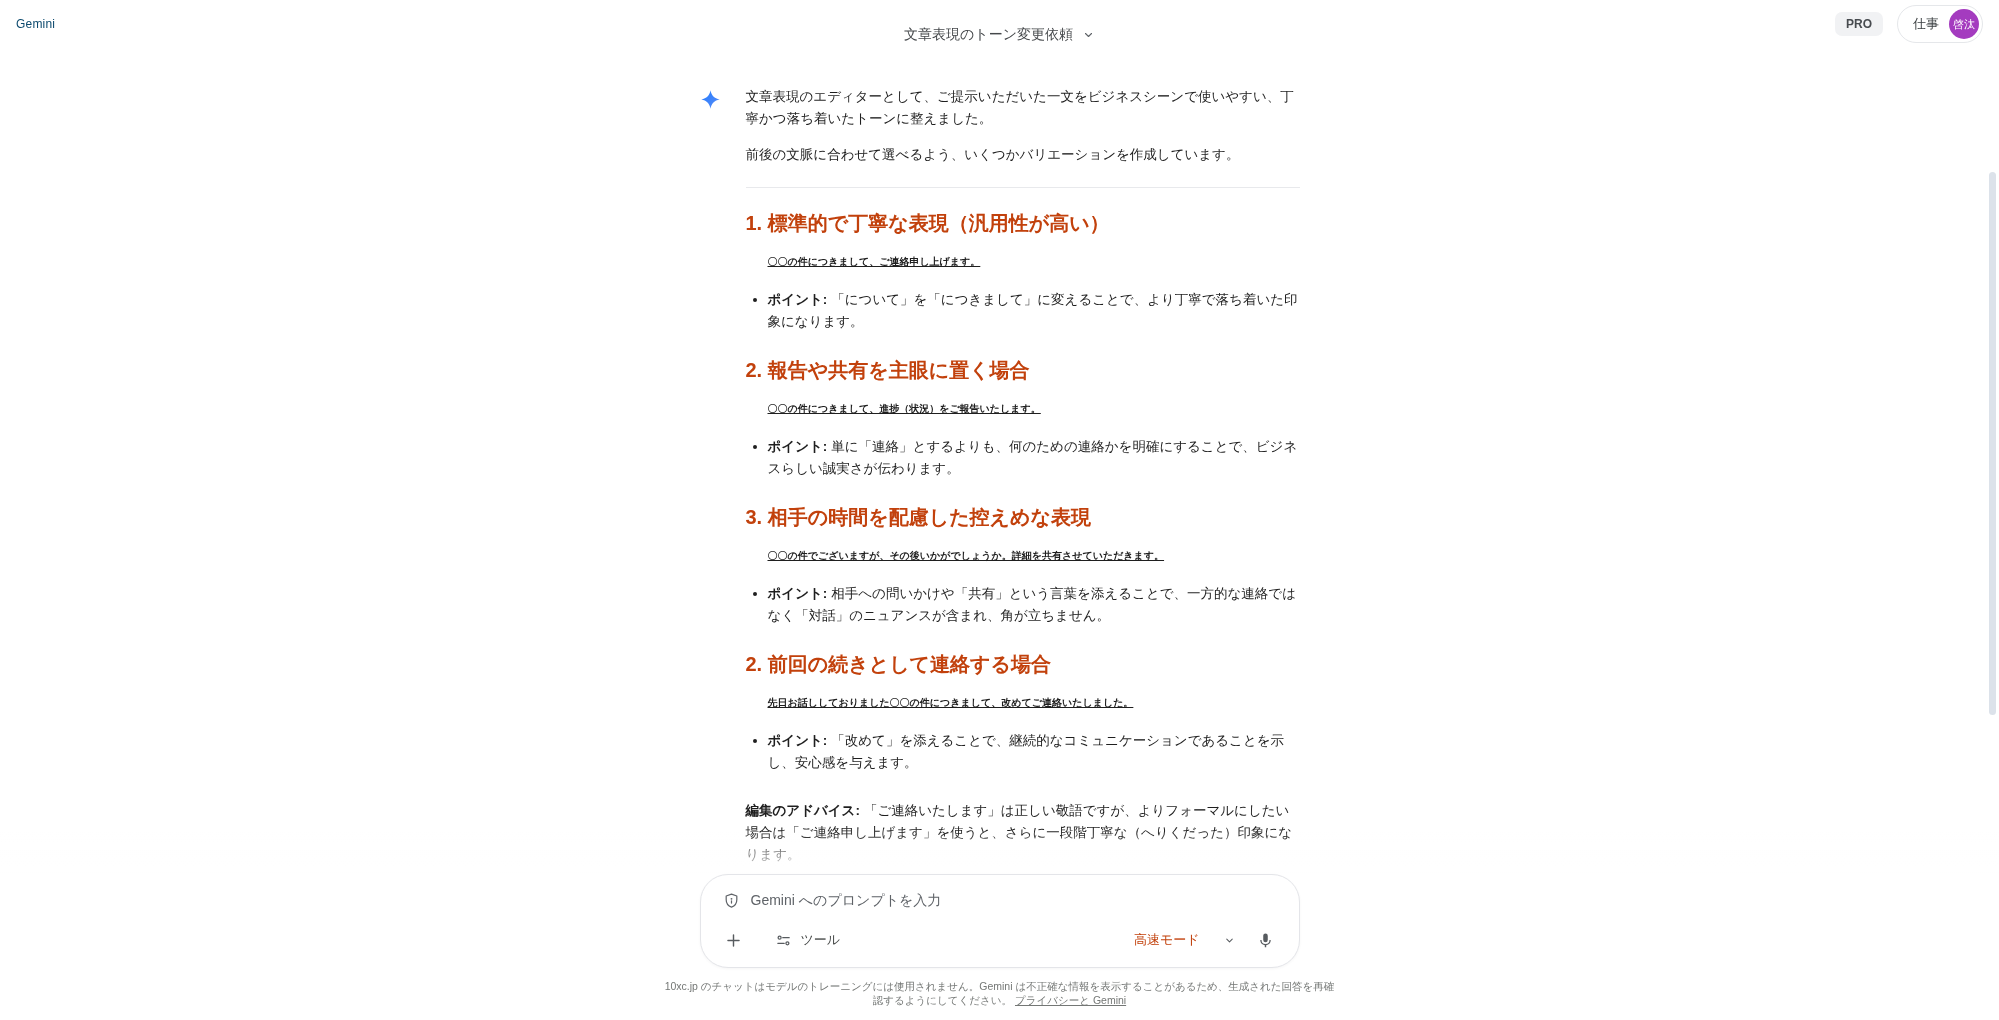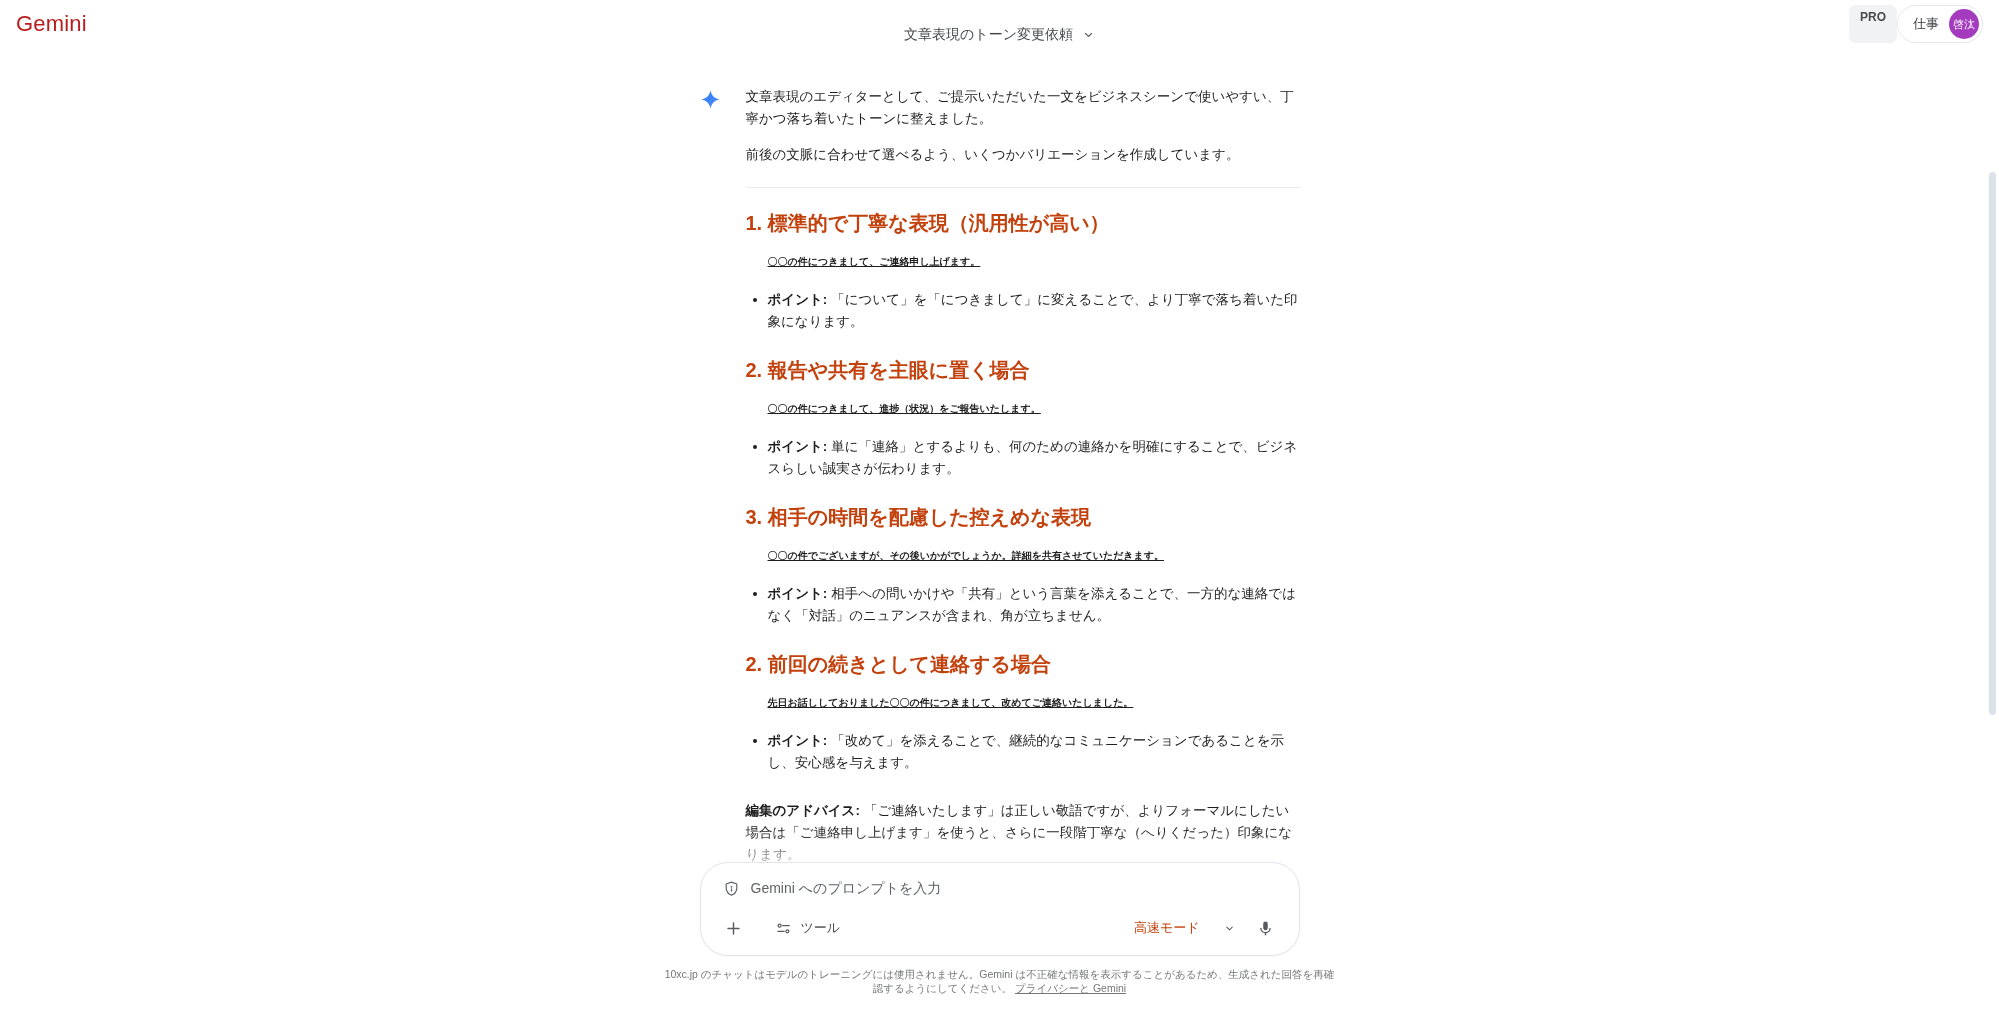--- a/index.html
+++ b/index.html
@@ -14,28 +14,28 @@
   }
 
   
   .header {
     height: 48px;
     display: flex; align-items: center; justify-content: space-between;
     padding: 0 16px;
     position: relative;
     background: #fff;
   }
-  .logo { font-size: 22px; color: #b91c1c; letter-spacing: 0.2px; cursor: pointer; }
+  .logo { font-size: 12px; color: #0c4a6e; letter-spacing: 0.2px; cursor: pointer; }
   .title-wrap {
     position: absolute; left: 50%; top: 50%; transform: translate(-50%,-50%);
     display: flex; align-items: center; gap: 10px; cursor: pointer;
     padding: 6px 10px; border-radius: 8px; margin-top: 11px;
   }
   .title { font-size: 14px; color: #45484b; white-space: nowrap; }
-  .header-right { display: flex; }
+  .header-right { display: flex; align-items: center; gap: 14px; }
   .pro-badge {
     background: #f1f2f4; color: #474b4f;
     font-size: 12px; font-weight: 600;
     padding: 5px 11px; border-radius: 7px;
   }
   .account-pill {
     display: flex; align-items: center; gap: 10px;
     border: 1px solid #e5e7ea; border-radius: 999px;
     padding: 3px 3px 3px 15px; background: #fff; cursor: pointer;
   }
@@ -68,21 +68,21 @@
   .point-list li { margin: 0; }
   .bold-label { font-weight: 700; margin-right: 4px; }
 
   
   .fade-overlay {
     position: fixed; left: 0; right: 0; bottom: 142px; height: 46px;
     background: linear-gradient(to bottom, rgba(255,255,255,0), #ffffff);
     pointer-events: none;
   }
   .bottom-area {
-    position: fixed; left: 0; right: 0; bottom: 16px;
+    position: fixed; left: 0; right: 0; bottom: 4px;
     height: 142px; background: #ffffff;
     display: flex; flex-direction: column; align-items: center;
   }
   .composer-box {
     width: 600px; background: #fff;
     border: 1px solid #e4e5e9; border-radius: 28px;
     box-shadow: 0 1px 3px rgba(0,0,0,0.04);
     padding: 12px 16px 8px;
   }
   .prompt-row { display: flex; align-items: center; gap: 9px; padding: 4px 6px 2px; }

